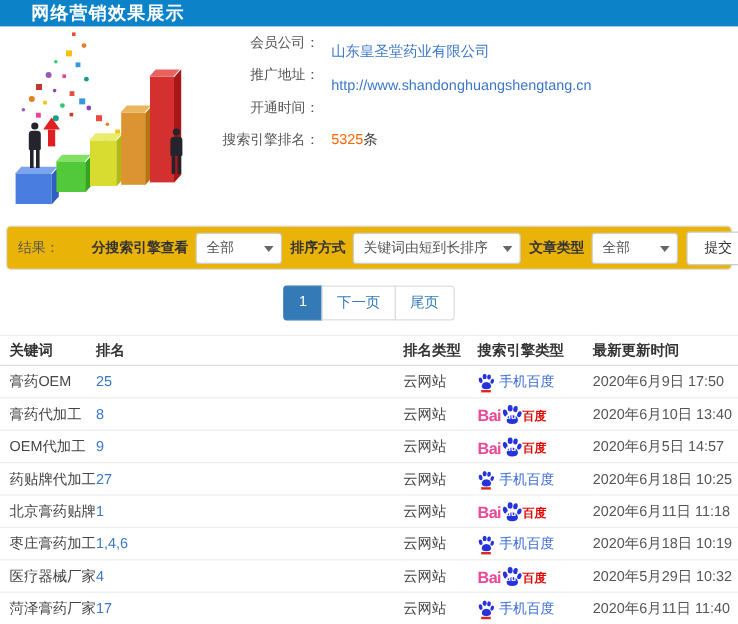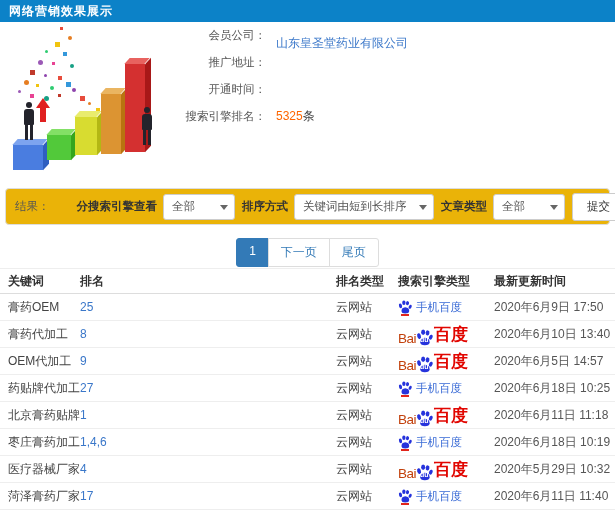--- a/index.html
+++ b/index.html
@@ -1,21 +1,21 @@
 <!DOCTYPE html>
 <html><head>
 <meta charset="utf-8">
 <style>
   * { box-sizing: border-box; margin: 0; padding: 0; }
   html,body { width:615px; height:520px; overflow:hidden; background:#fff;
     font-family:"Liberation Sans", sans-serif; font-size:12px; color:#333; }
 
   
   .topbar { height:22px; background:#0c82c8; display:flex; align-items:center; }
-  .topbar-title { color:#fff; font-size:12px; font-weight:bold; padding-left:9px; letter-spacing:1px; }
+  .topbar-title { color:#fff; font-size:15px; font-weight:bold; padding-left:26px; letter-spacing:1px; }
 
   
   .info-section { position:relative; height:166px; }
 
   
   .chart { position:absolute; left:0; top:0; width:190px; height:160px; }
   .bar { position:absolute; }
   .bar::before { content:""; position:absolute; left:2px; top:-6px; width:100%; height:6px;
     transform:skewX(-42deg); }
   .bar::after { content:""; position:absolute; right:-6px; top:-3px; width:6px; height:100%;
@@ -73,45 +73,45 @@
 
   
   .pagination { display:flex; justify-content:center; margin-top:13px; }
   .page-btn { padding:5px 12px; border:1px solid #ddd; margin-left:-1px; color:#337ab7;
     font-size:12px; background:#fff; cursor:pointer; }
   .page-btn.active { background:#337ab7; border-color:#337ab7; color:#fff; }
   .page-btn:first-child { border-radius:3px 0 0 3px; margin-left:0; }
   .page-btn:last-child { border-radius:0 3px 3px 0; }
 
   
-  .result-table { width:100%; border-collapse:collapse; margin-top:1px; table-layout:fixed; }
+  .result-table { width:100%; border-collapse:collapse; margin-top:12px; table-layout:fixed; }
   .result-table col.c1 { width:80px; } .result-table col.c2 { width:256px; }
   .result-table col.c3 { width:62px; } .result-table col.c4 { width:96px; }
   .result-table th { text-align:left; font-size:12px; color:#333; font-weight:bold;
     height:25px; border-top:1px solid #eee; border-bottom:1px solid #ddd; padding:0; }
   .result-table th:first-child, .result-table td:first-child { padding-left:8px; }
   .result-table td { height:27px; border-bottom:1px solid #eee; padding:0; font-size:12px; color:#444;
     white-space:nowrap; overflow:hidden; }
   td.rank-cell { color:#3a77c9; }
   td.time-cell { color:#555; }
   td.engine-cell { text-align:left; }
 
   
   .mb-logo { display:inline-flex; align-items:center; gap:4px; vertical-align:middle; }
   .mb-paw { position:relative; width:14px; height:14px; display:inline-block; }
   .mb-paw svg { width:14px; height:14px; display:block; }
   .mb-underline { position:absolute; left:3px; bottom:-2px; width:8px; height:2px; background:#e1251b; }
   .mb-label { color:#3a6bd6; font-size:11.5px; }
 
   .bd-logo { display:inline-flex; align-items:flex-end; vertical-align:middle; }
-  .bd-bai { color:#c2410c; font-weight:normal; font-size:13.5px; letter-spacing:-0.5px; }
+  .bd-bai { color:#ec4899; font-weight:bold; font-size:13.5px; letter-spacing:-0.5px; }
   .bd-paw { position:relative; width:17px; height:17px; margin:0 1px 0 0; }
   .bd-paw svg { width:17px; height:17px; display:block; }
   .bd-du { position:absolute; left:4px; top:7px; color:#fff; font-size:7px; font-weight:bold; }
-  .bd-suffix { color:#e10601; font-weight:bold; font-size:17px; }
+  .bd-suffix { color:#e10601; font-weight:bold; font-size:10px; }
 </style>
 </head>
 <body>
 
 <div class="topbar">
   <span class="topbar-title">网络营销效果展示</span>
 </div>
 
 <div class="info-section">
   <div class="chart">
@@ -167,20 +167,21 @@
     </div>
   </div>
   <div class="info-list" id="info-list">
   <div class="info-row">
     <span class="info-label">会员公司：</span>
     <span class="info-value link">山东皇圣堂药业有限公司</span>
   </div>
 
   <div class="info-row">
     <span class="info-label">推广地址：</span>
+    <span class="info-value link">http://www.shandonghuangshengtang.cn</span>
   </div>
 
   <div class="info-row">
     <span class="info-label">开通时间：</span>
   </div>
 
   <div class="info-row">
     <span class="info-label">搜索引擎排名：</span>
     <span class="info-value"><span class="count">5325</span>条</span>
   </div>

